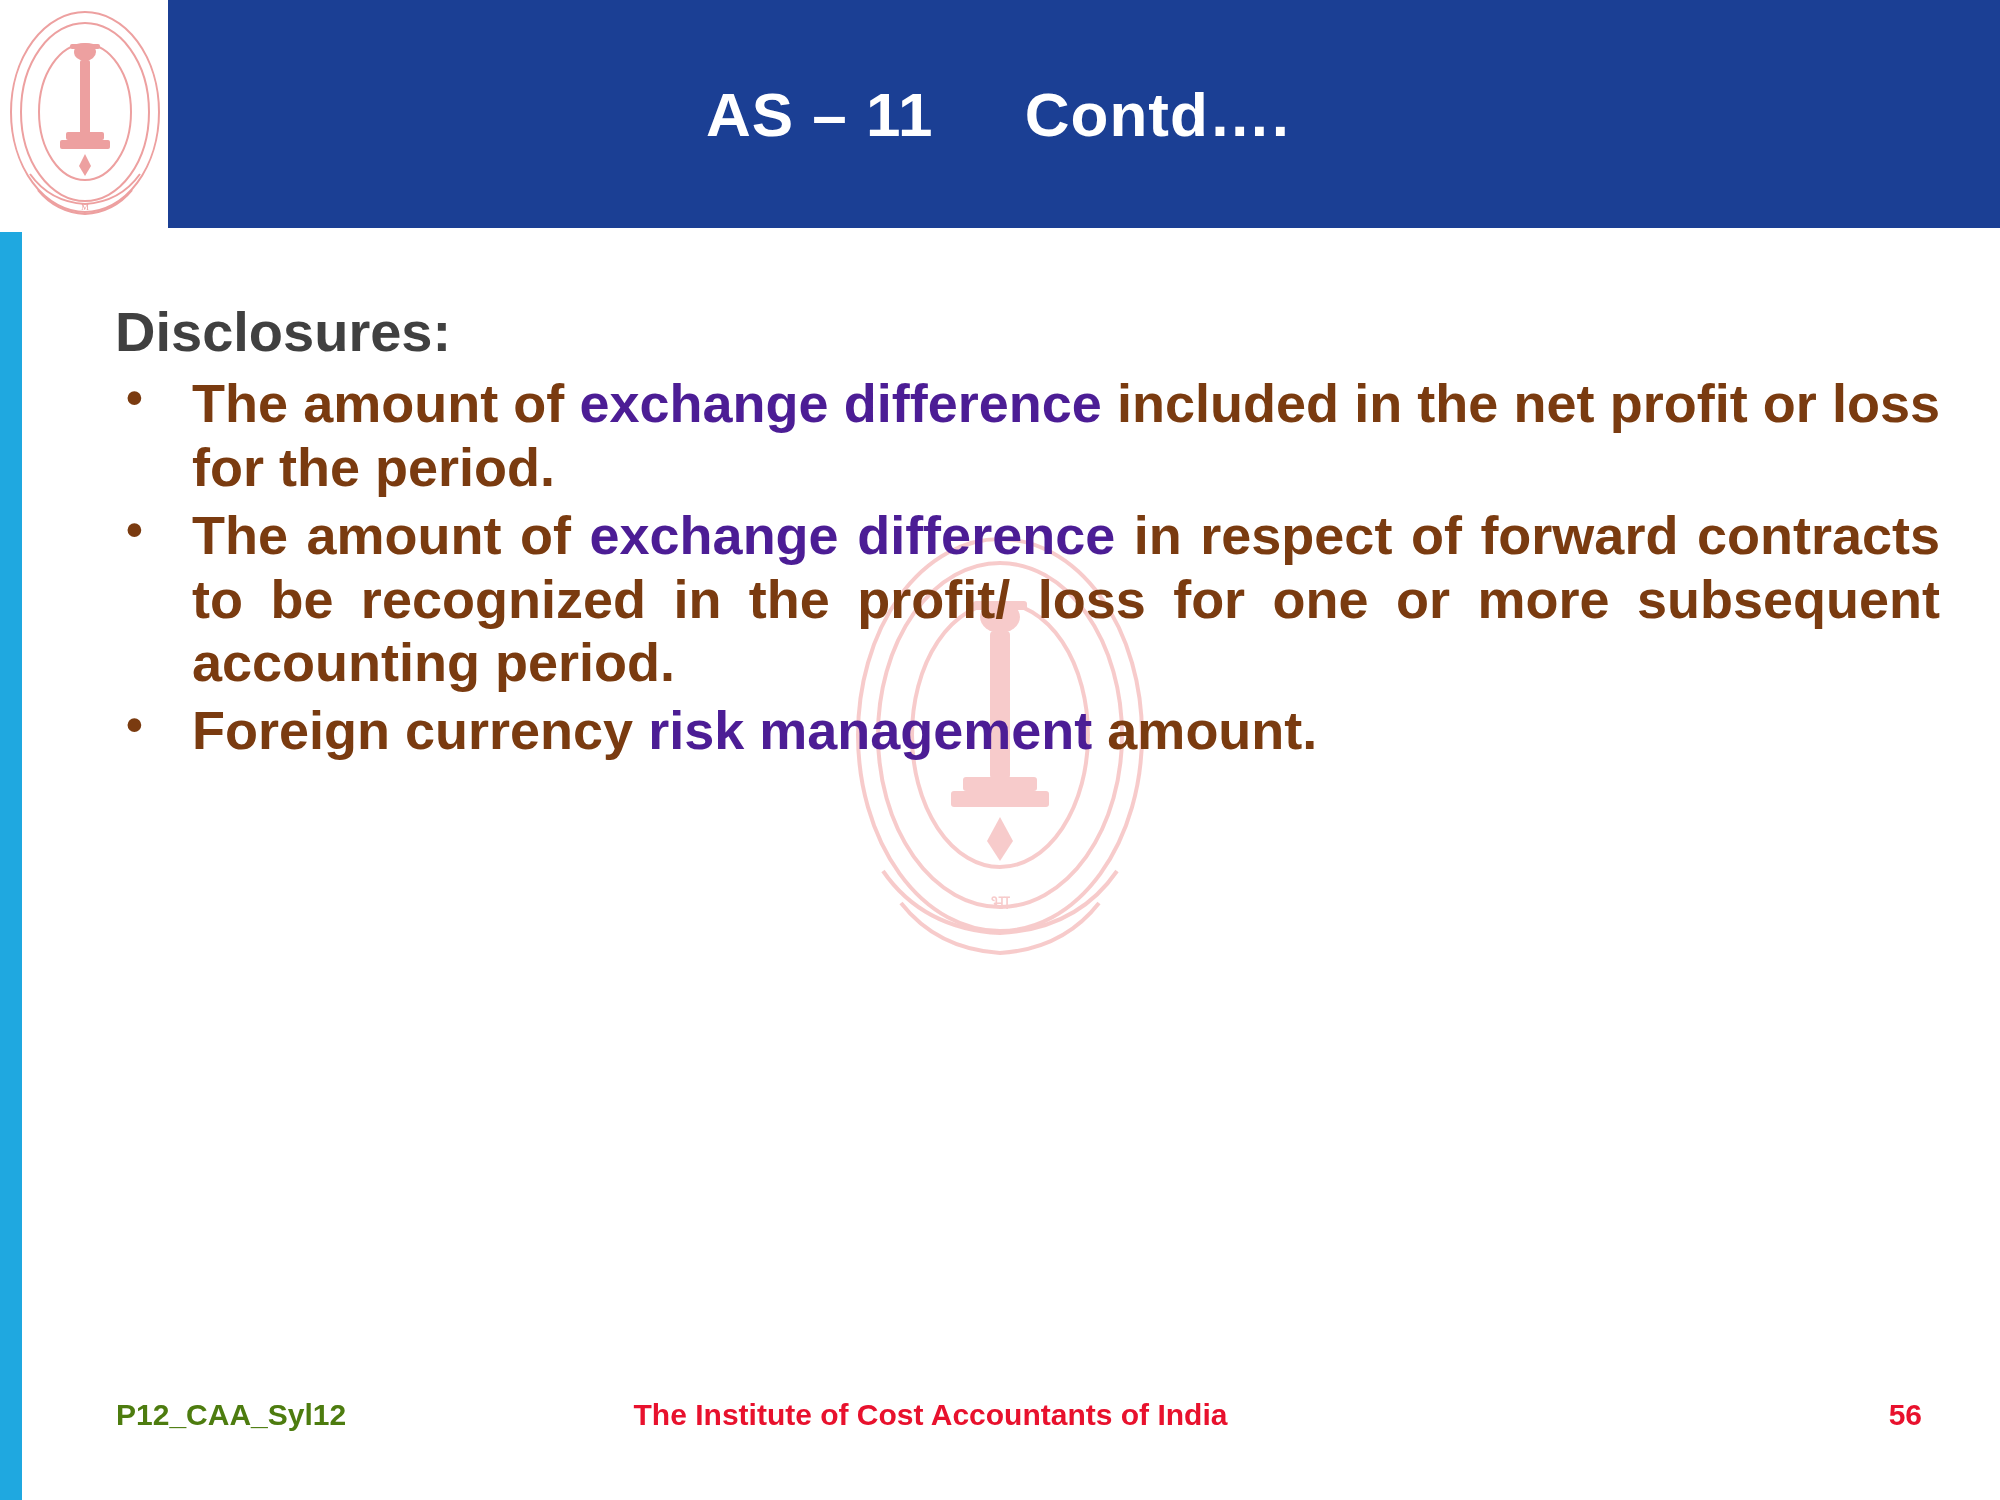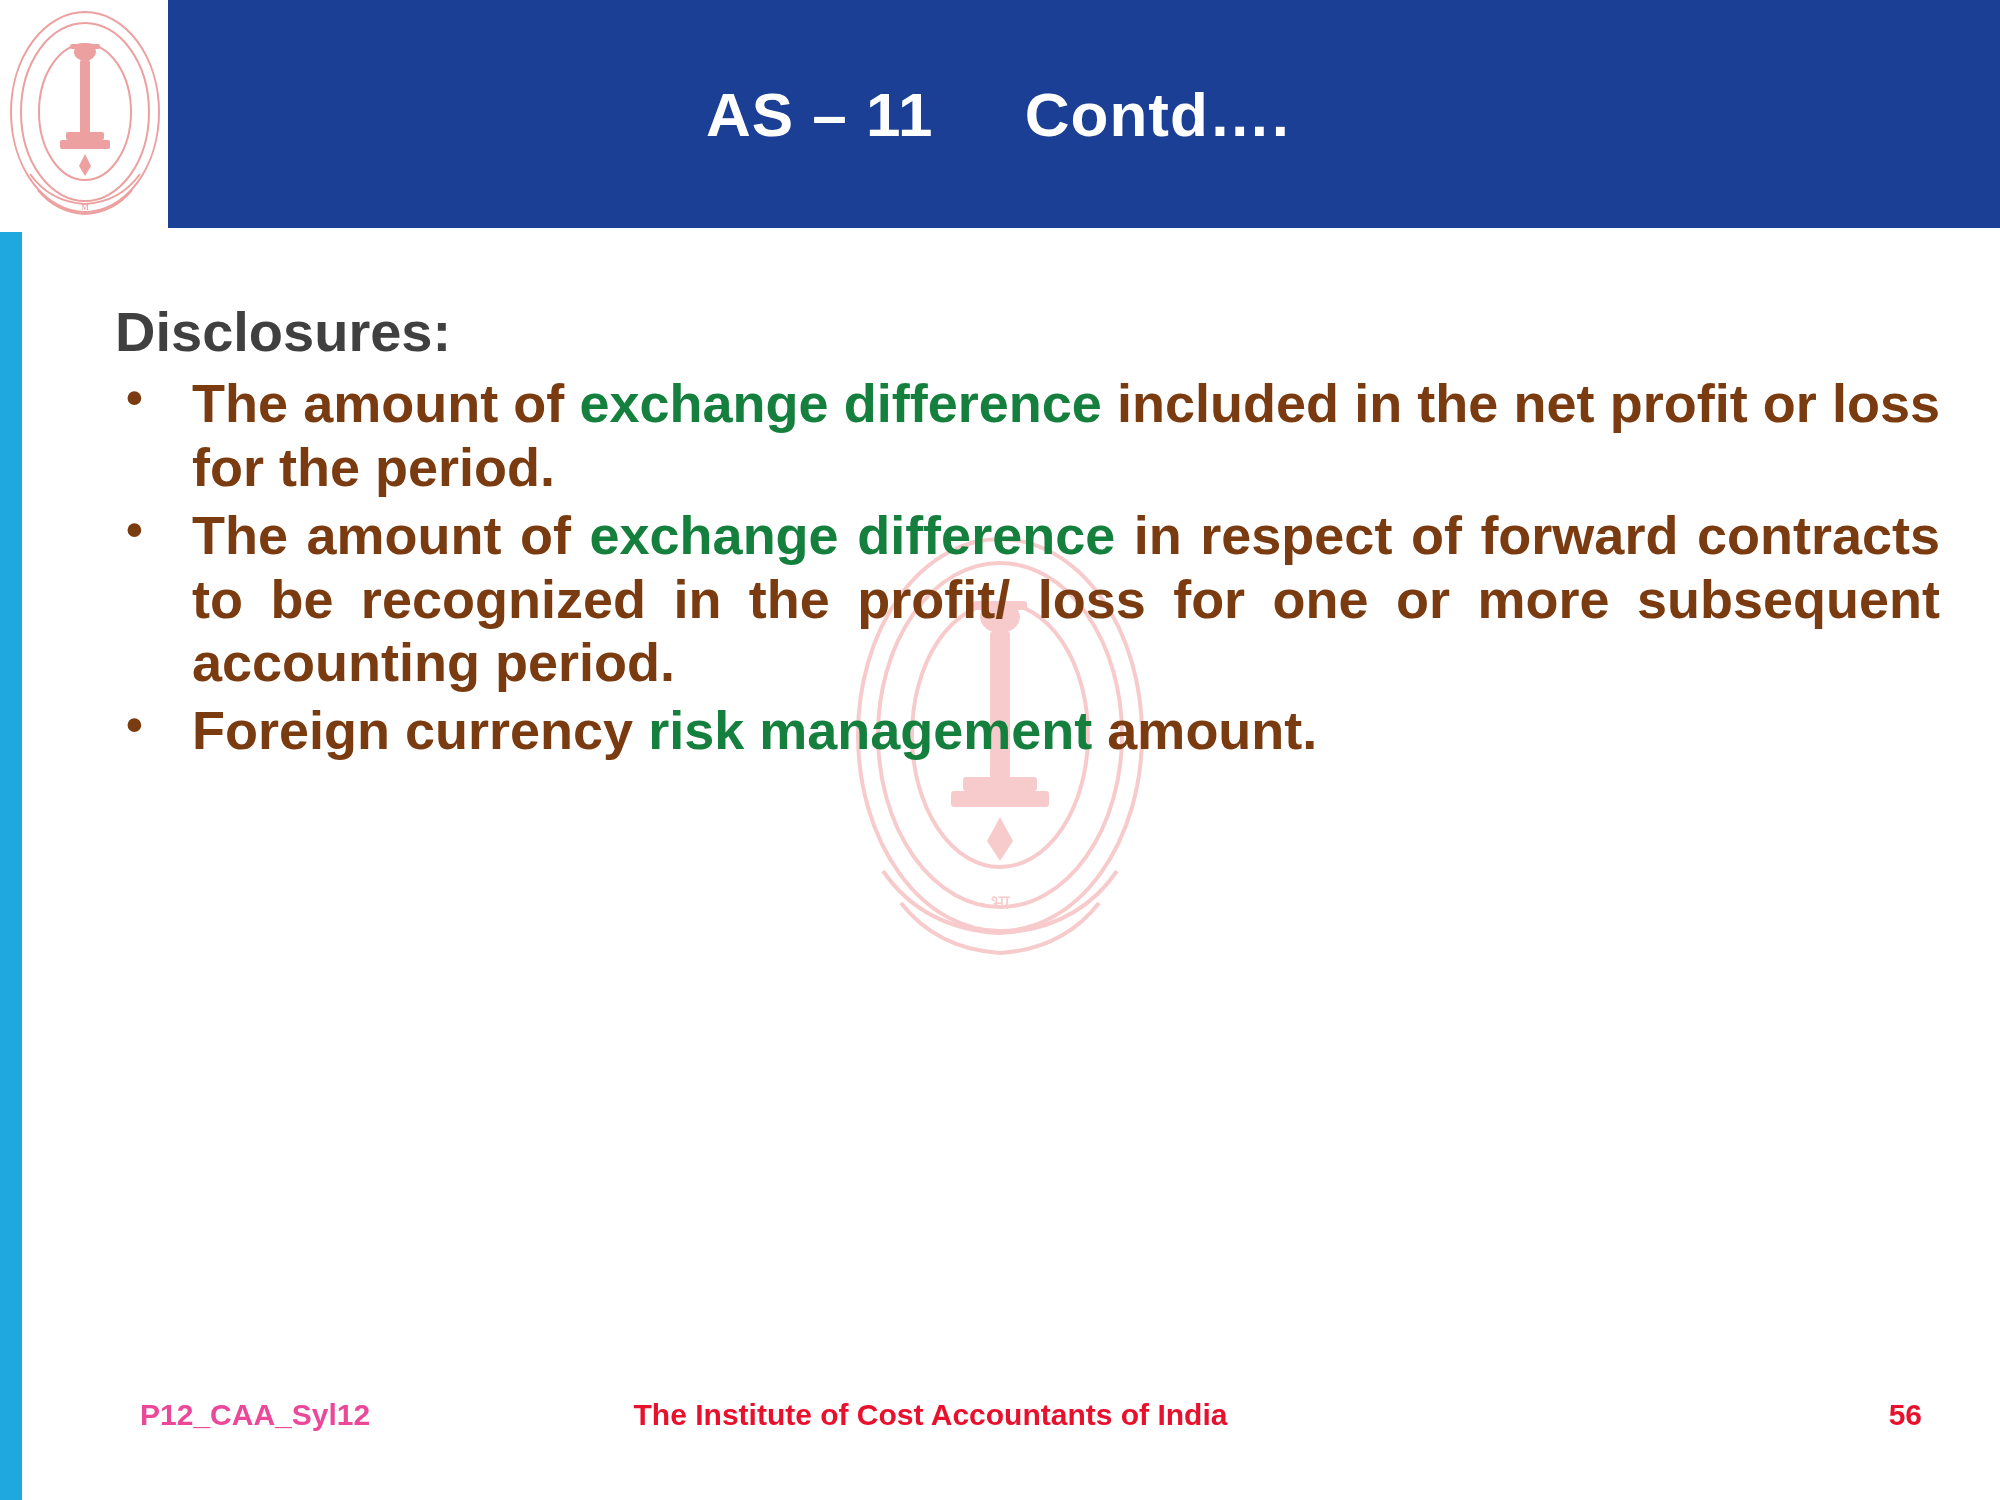--- a/index.html
+++ b/index.html
@@ -113,35 +113,35 @@
     position: absolute;
     left: 16px;
     top: -2px;
     font-size: 48px;
     color: #7a3b10;
   }
   ul.bullets > li .lastline {
     display: block;
     text-align: left;
   }
-  .g { color: #15803d; margin-top: 25px; }
+  .g { color: #4c1d95; margin-top: 25px; }
 
   
   .footer {
     position: absolute;
     left: 0;
     top: 1398px;
     width: 2000px;
     height: 60px;
   }
   .footer-left {
     position: absolute;
-    left: 140px;
-    top: 0;
-    color: #ec4899;
+    left: 116px;
+    top: 0;
+    color: #4d7c0f;
     font-size: 30px;
     font-weight: bold;
   }
   .footer-center {
     position: absolute;
     left: 0;
     top: 0;
     width: 1861px;
     text-align: center;
     color: #e8112d;

